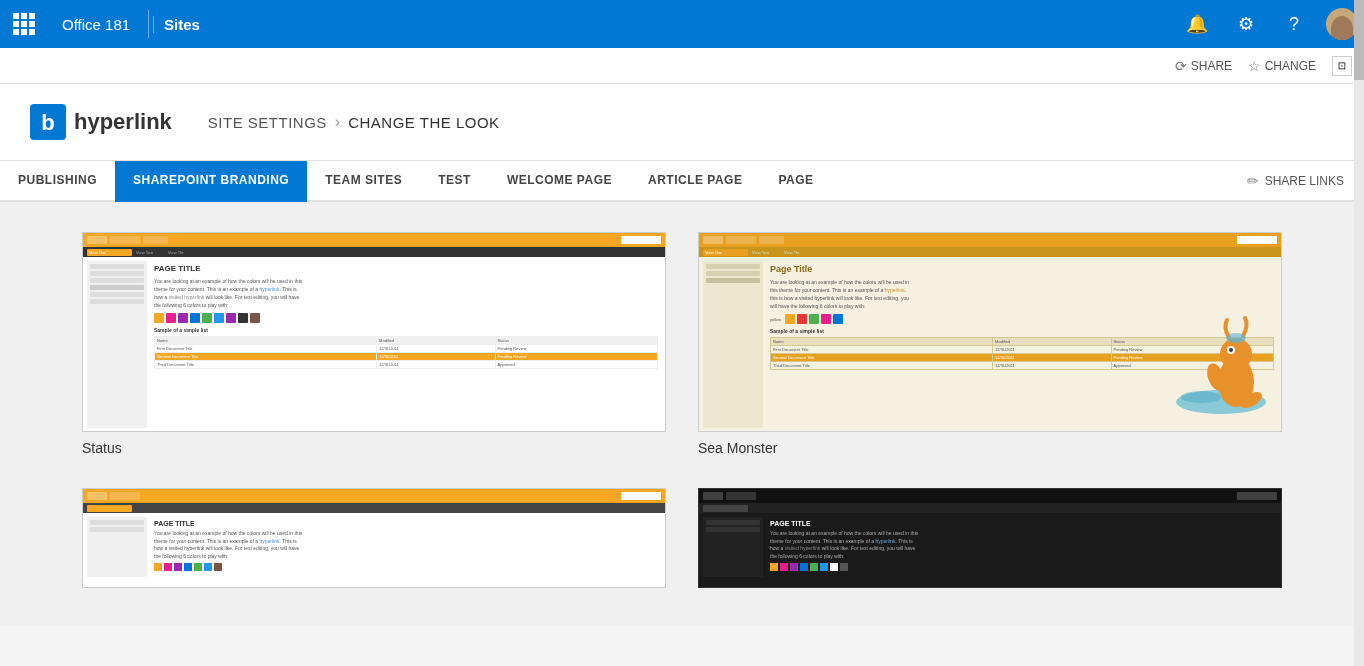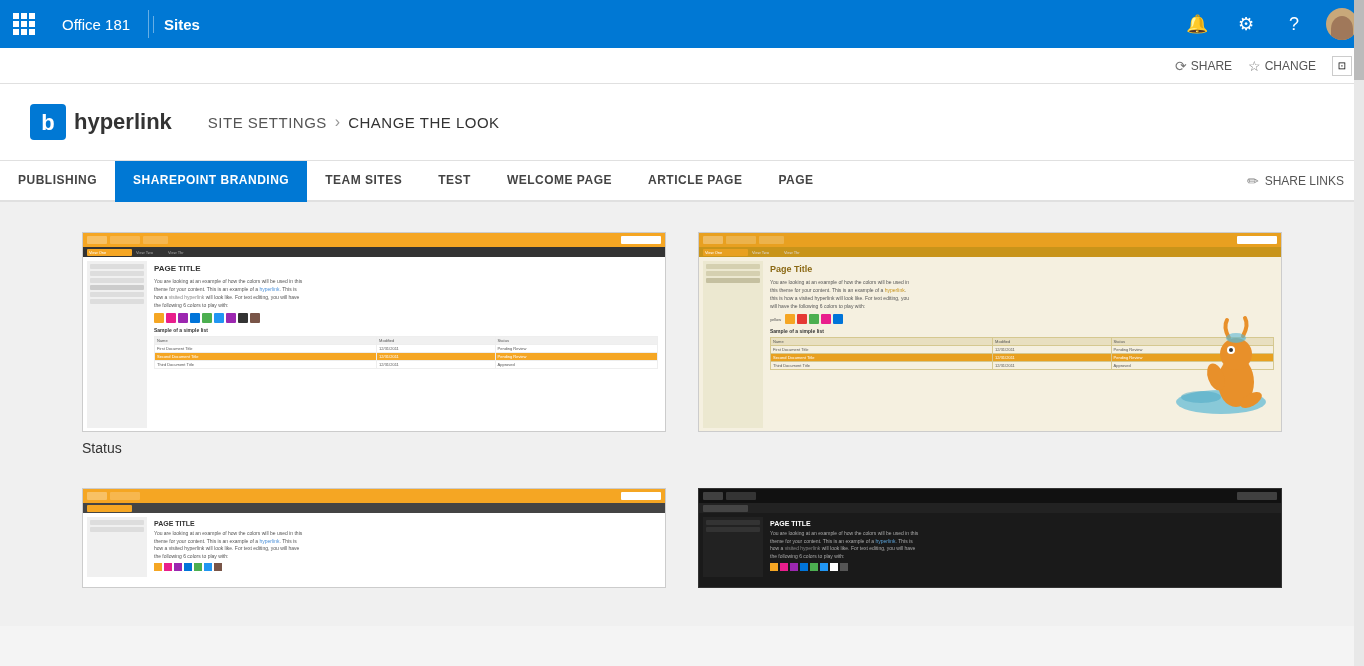--- a/index.html
+++ b/index.html
@@ -528,20 +528,21 @@
 
               <path d="M 58 26 Q 52 15 56 8" stroke="#e8902a" stroke-width="4" fill="none" stroke-linecap="round"></path>
               <path d="M 72 24 Q 78 13 74 6" stroke="#e8902a" stroke-width="4" fill="none" stroke-linecap="round"></path>
 
               <ellipse cx="65" cy="26" rx="10" ry="5" fill="#5bb8d4" opacity="0.6"></ellipse>
               <path d="M 55 26 Q 65 35 75 26" fill="#5bb8d4" opacity="0.4"></path>
             </svg>
           </div>
         </div>
       </div>
+      <span class="theme-label">Sea Monster</span>
     </div>
 
     <div class="theme-card">
       <div class="theme-preview preview-orange" style="height:100px;">
         <div style="background:#f5a623; height:14px; display:flex; align-items:center; padding:0 4px; gap:3px;">
           <div style="width:20px; height:8px; background:rgba(255,255,255,0.3); border-radius:1px;"></div>
           <div style="width:30px; height:8px; background:rgba(255,255,255,0.2); border-radius:1px;"></div>
           <div style="margin-left:auto; width:40px; height:8px; background:white; border-radius:1px;"></div>
         </div>
         <div style="background:#444; height:10px; display:flex; align-items:center; padding:0 4px; gap:2px;">

